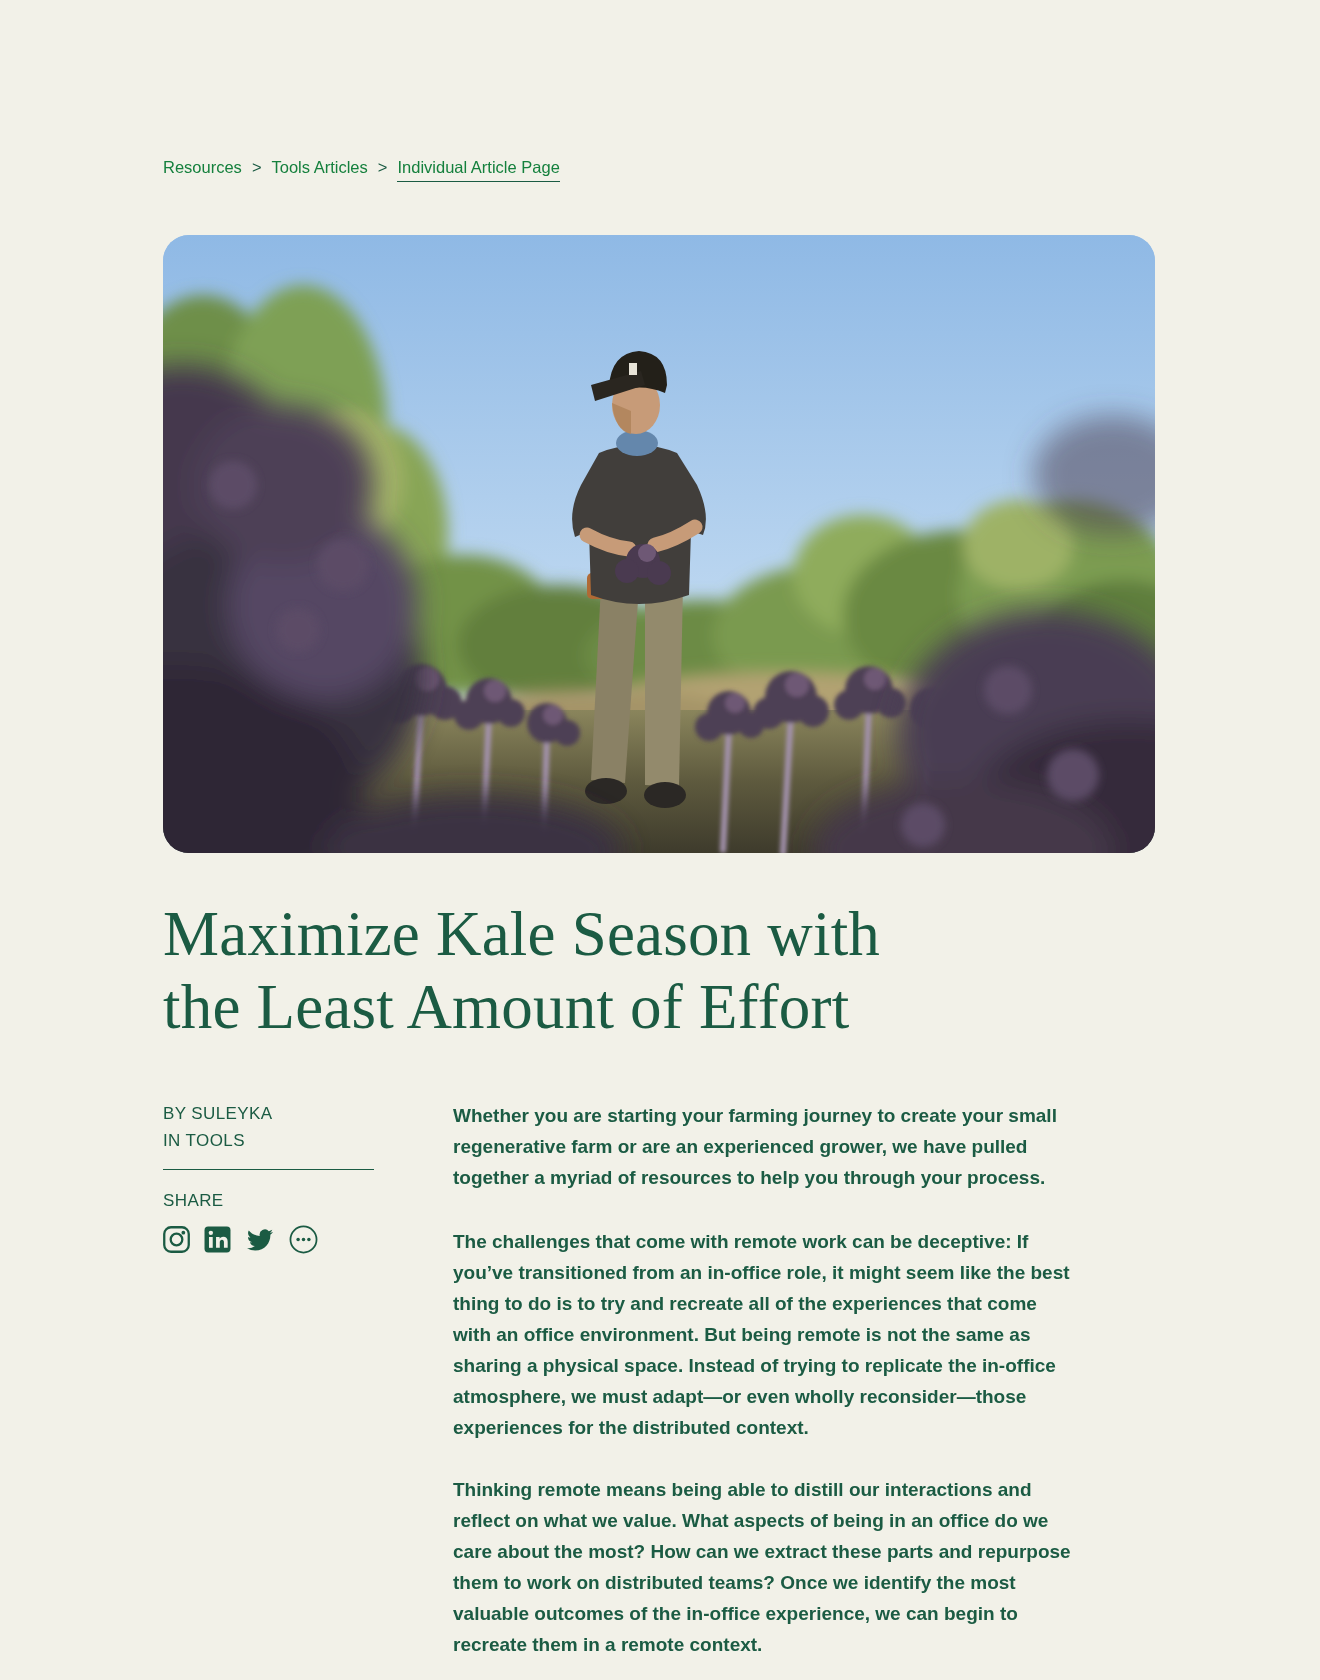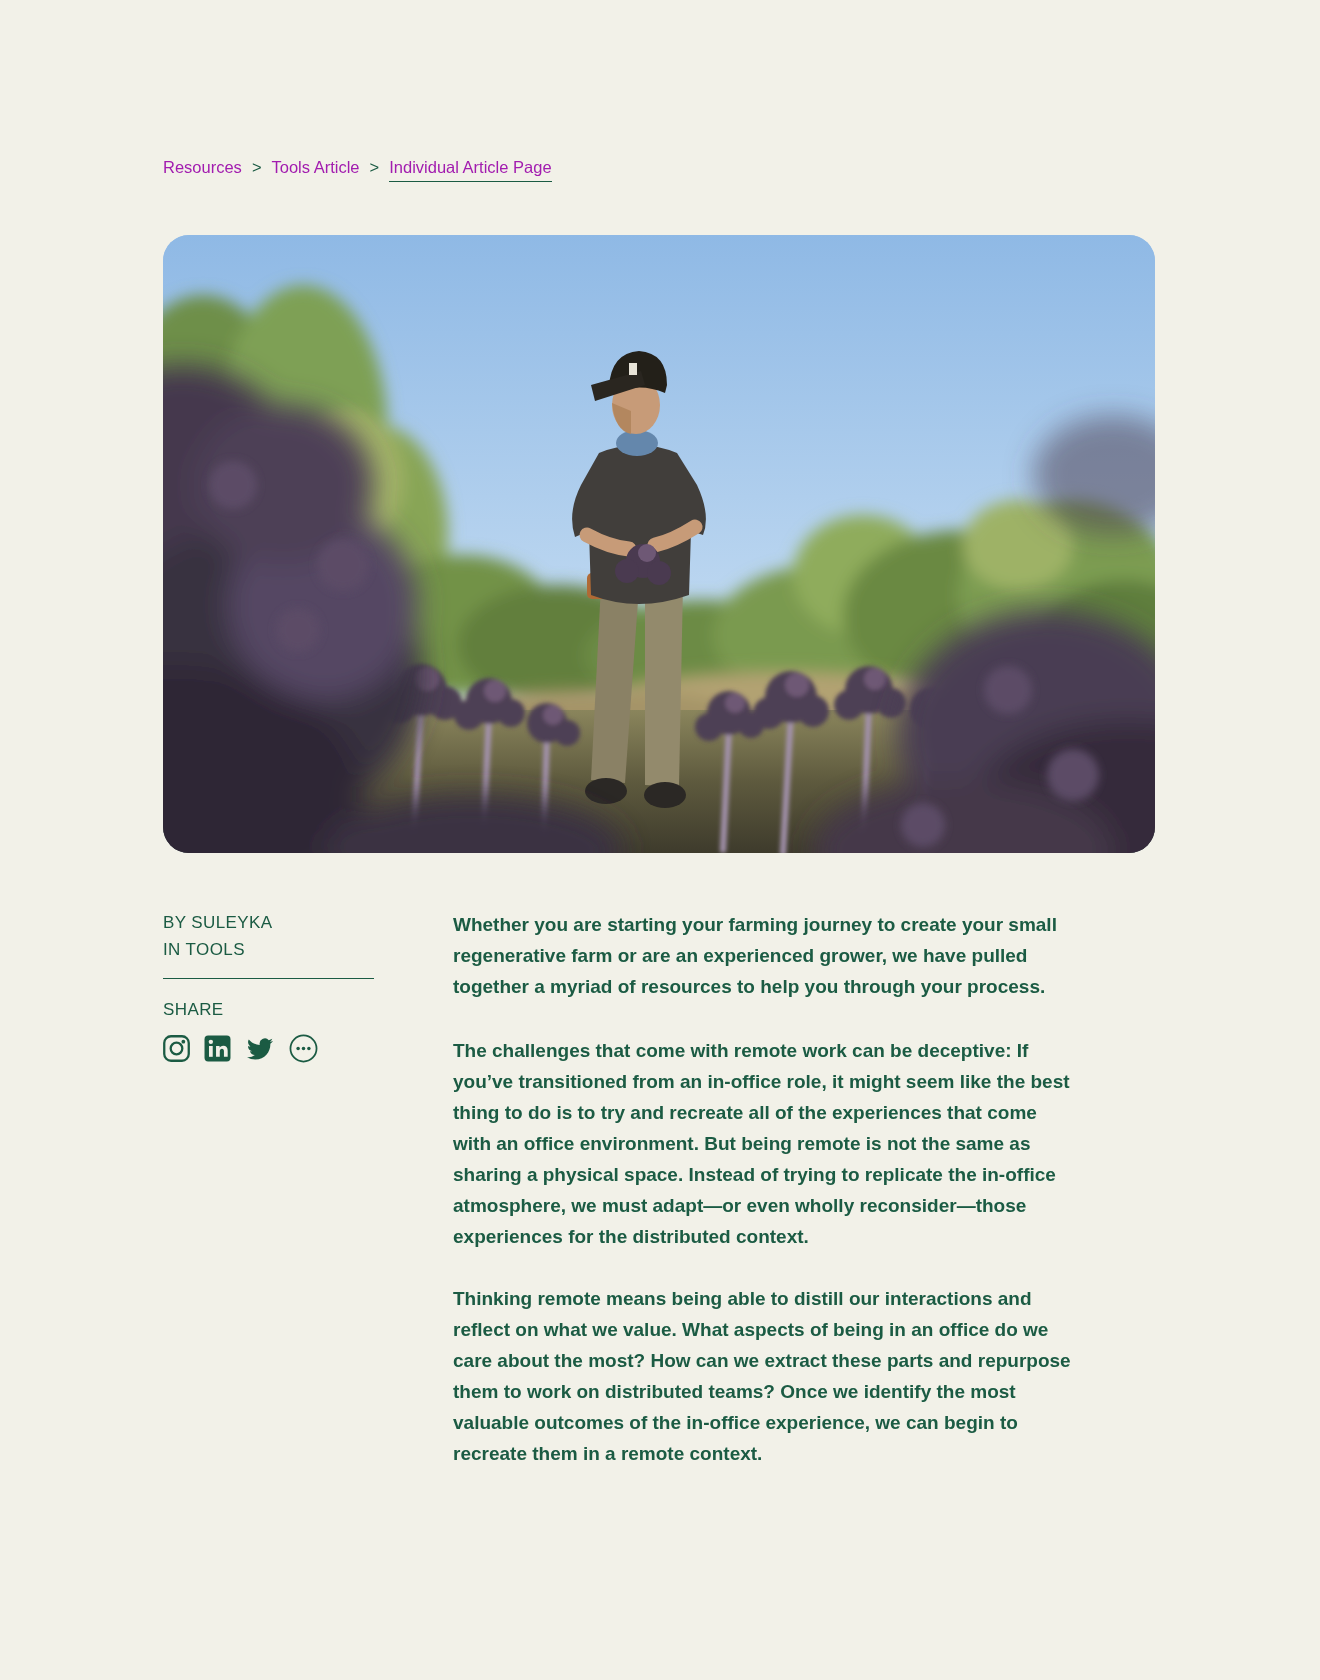--- a/index.html
+++ b/index.html
@@ -9,21 +9,21 @@
     background: #F2F1E8;
     color: #1B5B43;
     font-family: "Liberation Sans", sans-serif;
     overflow: hidden;
     position: relative;
   }
   .page { padding: 120px 0 0 163px; width: 1157px; }
 
   
   .breadcrumb { display: flex; align-items: baseline; gap: 10px; font-size: 16.5px; }
-  .breadcrumb a { color: #a21caf; text-decoration: none; cursor: pointer; }
+  .breadcrumb a { color: #15803d; text-decoration: none; cursor: pointer; }
   .breadcrumb .sep { color: #1B5B43; }
   .breadcrumb .current { border-bottom: 1.5px solid #1B5B43; padding-bottom: 4px; margin-top: 38px; }
 
   
   .hero { margin: 53px 0 0 0; width: 992px; height: 618px; border-radius: 26px; overflow: hidden; background: #9cc0e8; }
   .hero svg { display: block; width: 992px; height: 618px; }
 
   
   .title {
     font-family: "Liberation Serif", serif;
@@ -50,21 +50,21 @@
   .body-col p.lead { font-weight: 700; margin-bottom: 33px; }
 </style>
 </head>
 <body>
 
 <div class="page">
 
   <nav class="breadcrumb">
     <a>Resources</a>
     <span class="sep">&gt;</span>
-    <a>Tools Article</a>
+    <a>Tools Articles</a>
     <span class="sep">&gt;</span>
     <a class="current">Individual Article Page</a>
   </nav>
 
   <figure class="hero" style="margin-left:0;margin-right:0;margin-bottom:0;">
     <svg viewBox="0 0 992 618">
       <defs>
         <linearGradient id="sky" x1="0" y1="0" x2="0" y2="1">
           <stop offset="0" stop-color="#8FB9E5"></stop>
           <stop offset="0.75" stop-color="#BBD6F0"></stop>
@@ -209,20 +209,24 @@
         <circle cx="180" cy="330" r="26"></circle>
           <circle cx="135" cy="395" r="22"></circle>
           <circle cx="70" cy="250" r="24"></circle>
         <circle cx="845" cy="455" r="24"></circle>
           <circle cx="910" cy="540" r="26"></circle>
           <circle cx="760" cy="590" r="22"></circle>
       </g>
     </svg>
   </figure>
 
+  <h1 class="title">
+    <span>Maximize Kale Season with</span><br>
+    <span>the Least Amount of Effort</span>
+  </h1>
 
   <div class="content-row">
 
     <aside class="meta">
       <div class="byline">
         <div>BY SULEYKA</div>
         <div>IN TOOLS</div>
       </div>
       <hr>
       <div class="share-label">SHARE</div>

